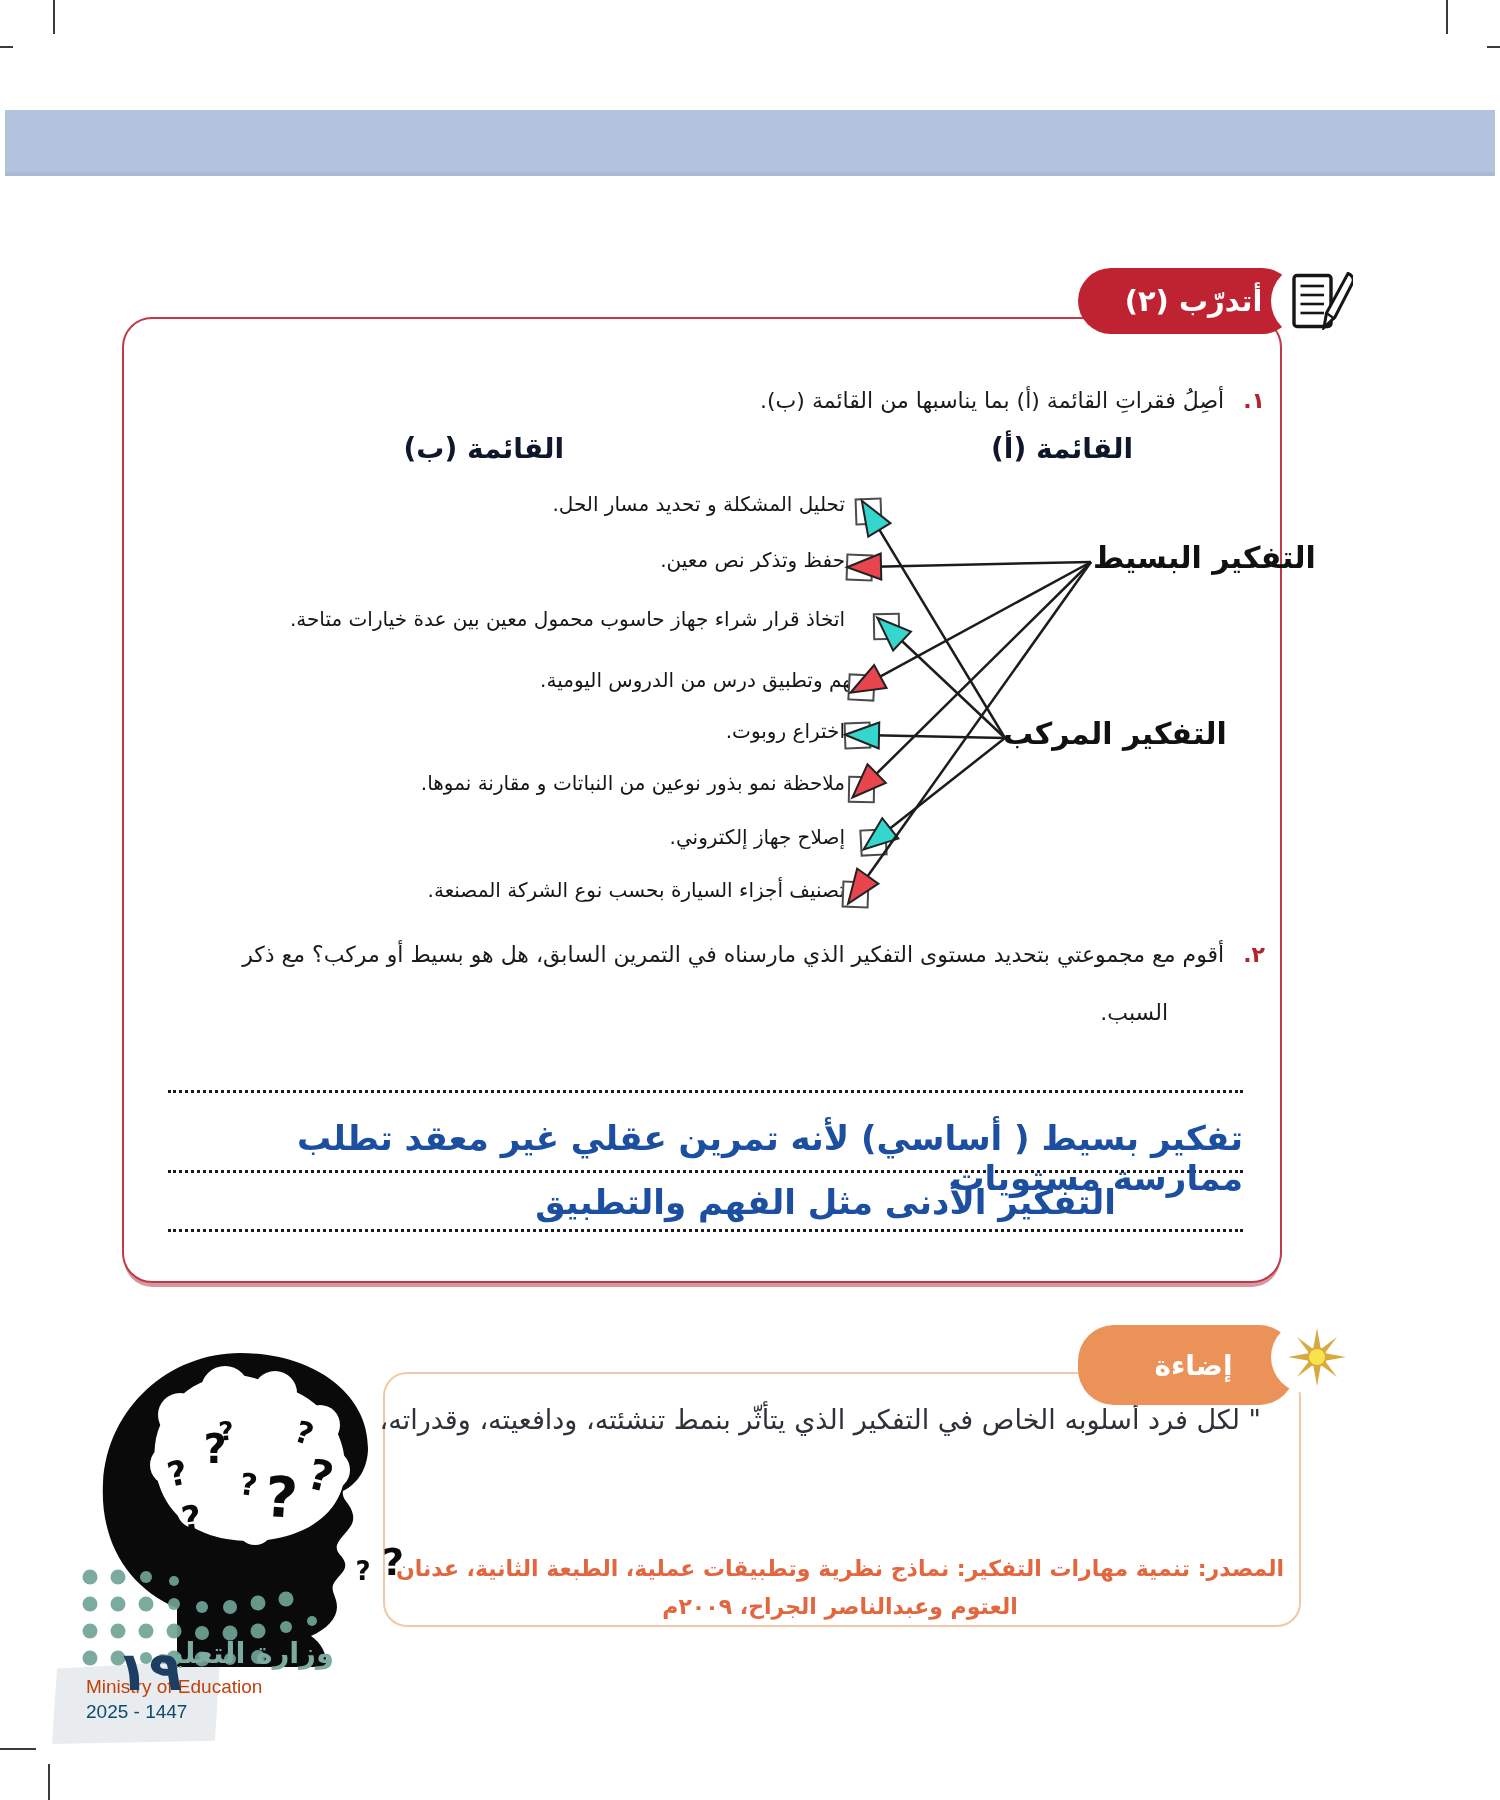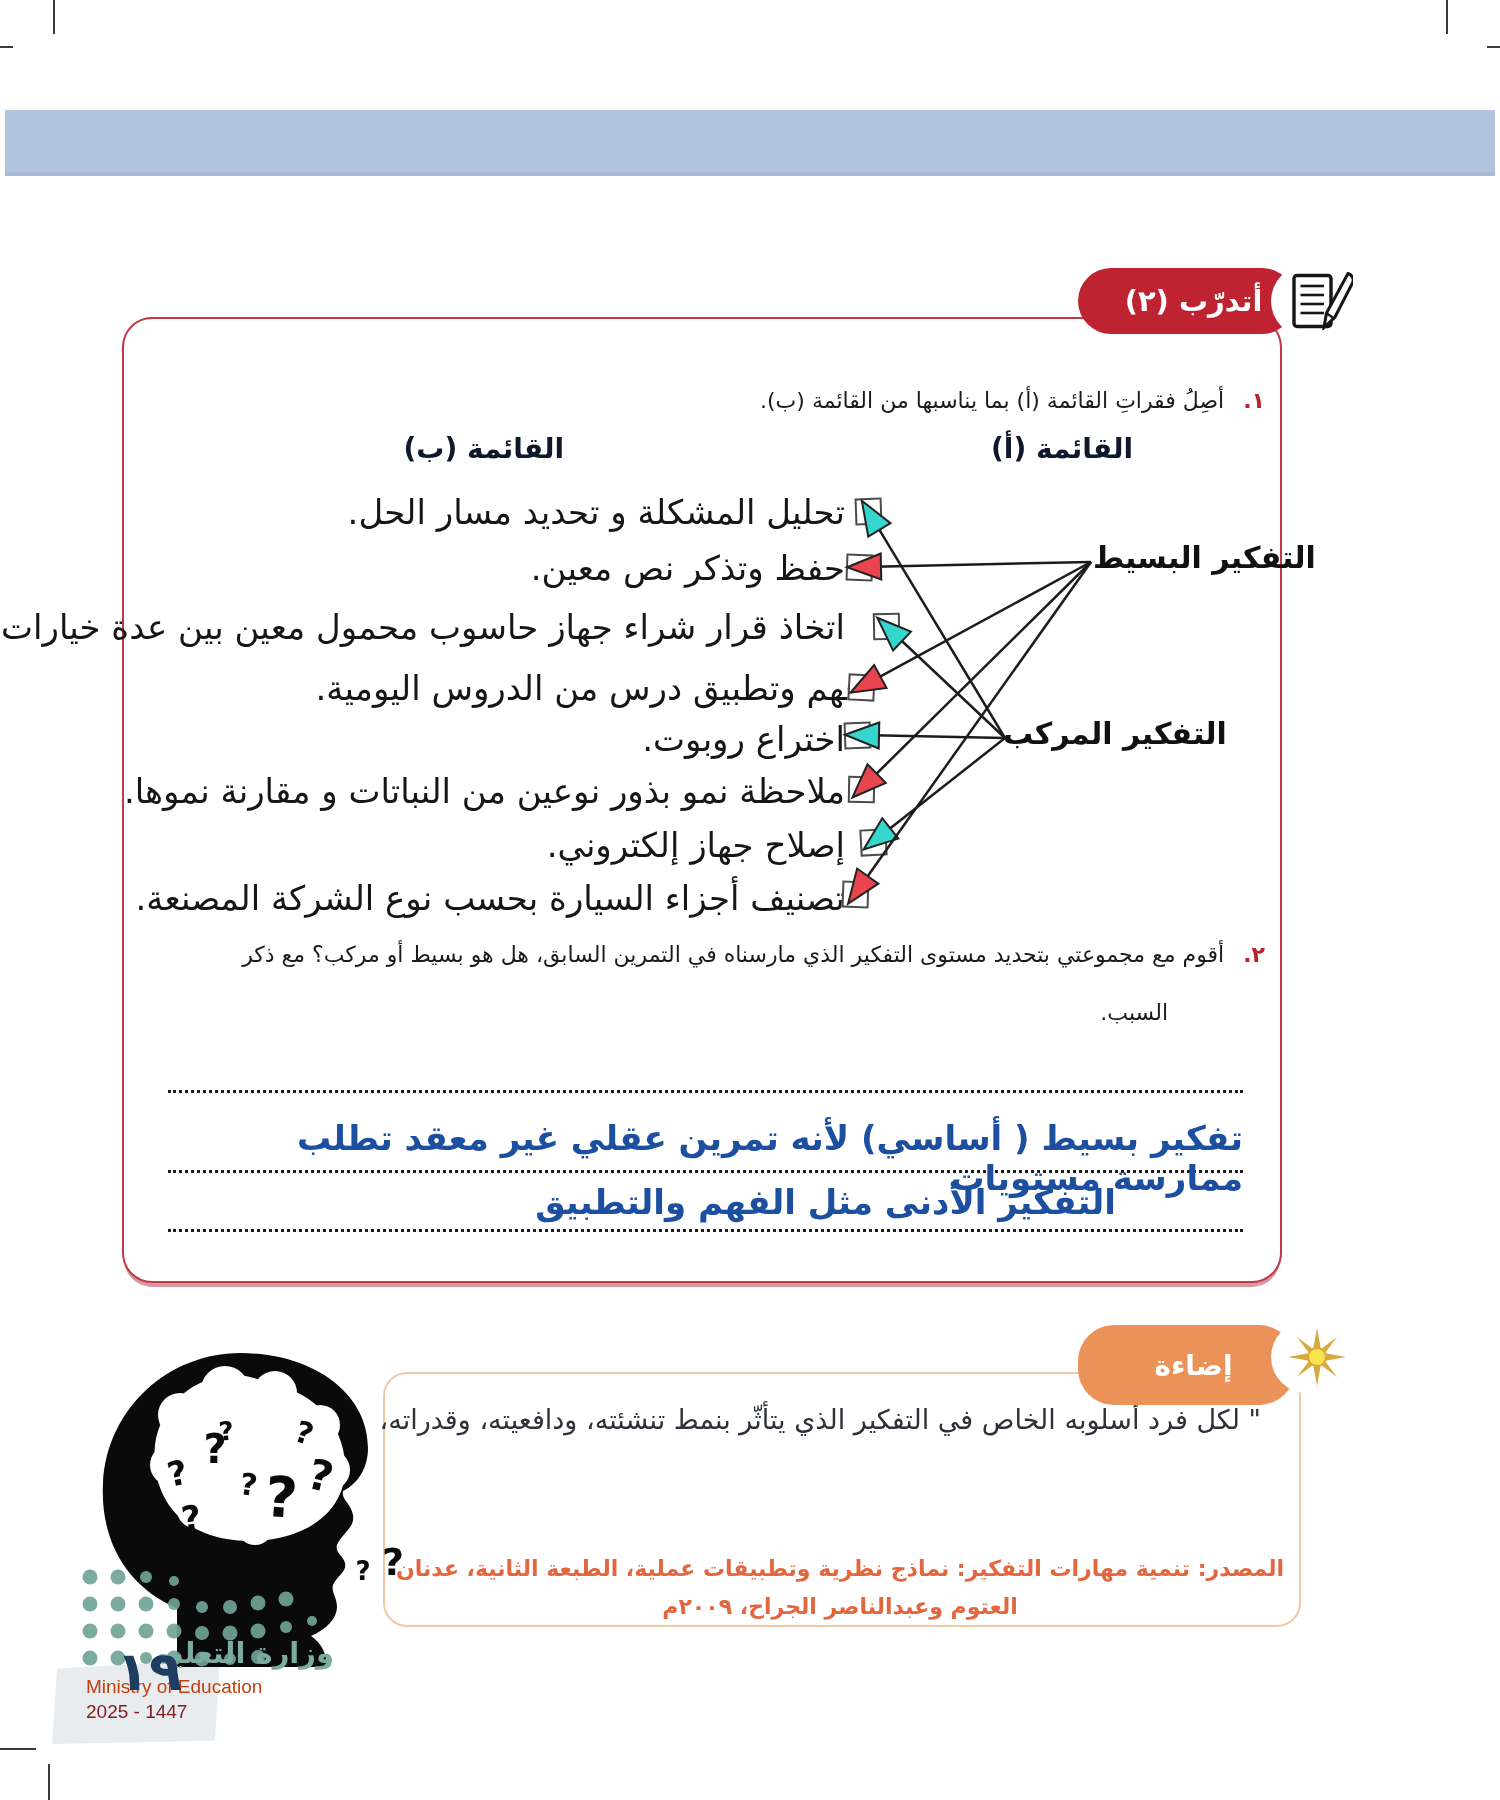--- a/index.html
+++ b/index.html
@@ -18,42 +18,42 @@
   .ribbon-notch{position:absolute;width:72px;height:72px;border-radius:50%;background:#fff;z-index:7;}
   .ribbon-icon{position:absolute;z-index:8;}
   
   .practice-box{position:absolute;left:122px;top:317px;width:1156px;height:962px;
                 border:2px solid #bf3a46;border-radius:30px;background:#fff;z-index:1;
                 box-shadow:0 6px 0 -2px rgba(176,48,62,.5);}
   .q-line{position:absolute;direction:rtl;white-space:nowrap;color:#1b1b1b;font-size:22px;z-index:3;}
   .q-num{color:#b5242c;font-weight:bold;margin-left:12px;}
   .col-header{position:absolute;direction:rtl;white-space:nowrap;font-weight:bold;
               font-size:28px;color:#0f172a;z-index:3;}
-  .match-item{position:absolute;direction:rtl;white-space:nowrap;font-size:34px;color:#161616;z-index:3;}
+  .match-item{position:absolute;direction:rtl;white-space:nowrap;font-size:20px;color:#161616;z-index:3;}
   .level-label{position:absolute;direction:rtl;white-space:nowrap;font-weight:bold;
                font-size:30px;color:#111;z-index:3;}
   .checkbox{position:absolute;width:27px;height:27px;border:2.5px solid #4b4b4b;
             background:#fff;box-sizing:border-box;z-index:4;}
   #lines-overlay{position:absolute;left:0;top:0;z-index:5;pointer-events:none;}
   .dotted-line{position:absolute;border-bottom:3.5px dotted #1c1c1c;direction:rtl;z-index:3;}
   .answer-text{font-weight:bold;font-size:34px;letter-spacing:0px;}
   
   .insight-box{position:absolute;left:383px;top:1372px;width:914px;height:251px;
                border:2.5px solid #f2c8a4;border-radius:24px;background:#fff;z-index:2;}
   .quote-line{position:absolute;direction:rtl;white-space:nowrap;font-size:27px;color:#2e3238;z-index:3;}
   .source-line{position:absolute;left:383px;width:914px;text-align:center;direction:rtl;
                font-weight:bold;font-size:22px;z-index:3;margin-top:32px;}
   
   .logo-band{position:absolute;left:52px;top:1660px;width:168px;height:84px;background:#e9ecee;
              clip-path:polygon(3% 10%,100% 0,97% 96%,0 100%);z-index:1;}
   .ministry-ar{position:absolute;left:150px;top:1636px;font-size:29px;font-weight:bold;
                color:#7cab9f;direction:rtl;z-index:2;}
   .ministry-en{position:absolute;left:86px;top:1676px;font-size:19px;color:#c2410c;
                font-family:"Liberation Sans",sans-serif;z-index:2;}
-  .years{position:absolute;left:86px;top:1701px;font-size:19px;color:#7f1d1d;
+  .years{position:absolute;left:86px;top:1701px;font-size:19px;color:#0c4a6e;
          font-family:"Liberation Sans",sans-serif;z-index:2;}
   .page-num{position:absolute;left:116px;top:1640px;font-size:54px;font-weight:bold;
             color:#1d3d62;z-index:3;}
 </style>
 </head>
 <body>
 
 <div class="page">
 
   <div class="crop" style="left:53px;top:0;width:2px;height:34px;"></div>

